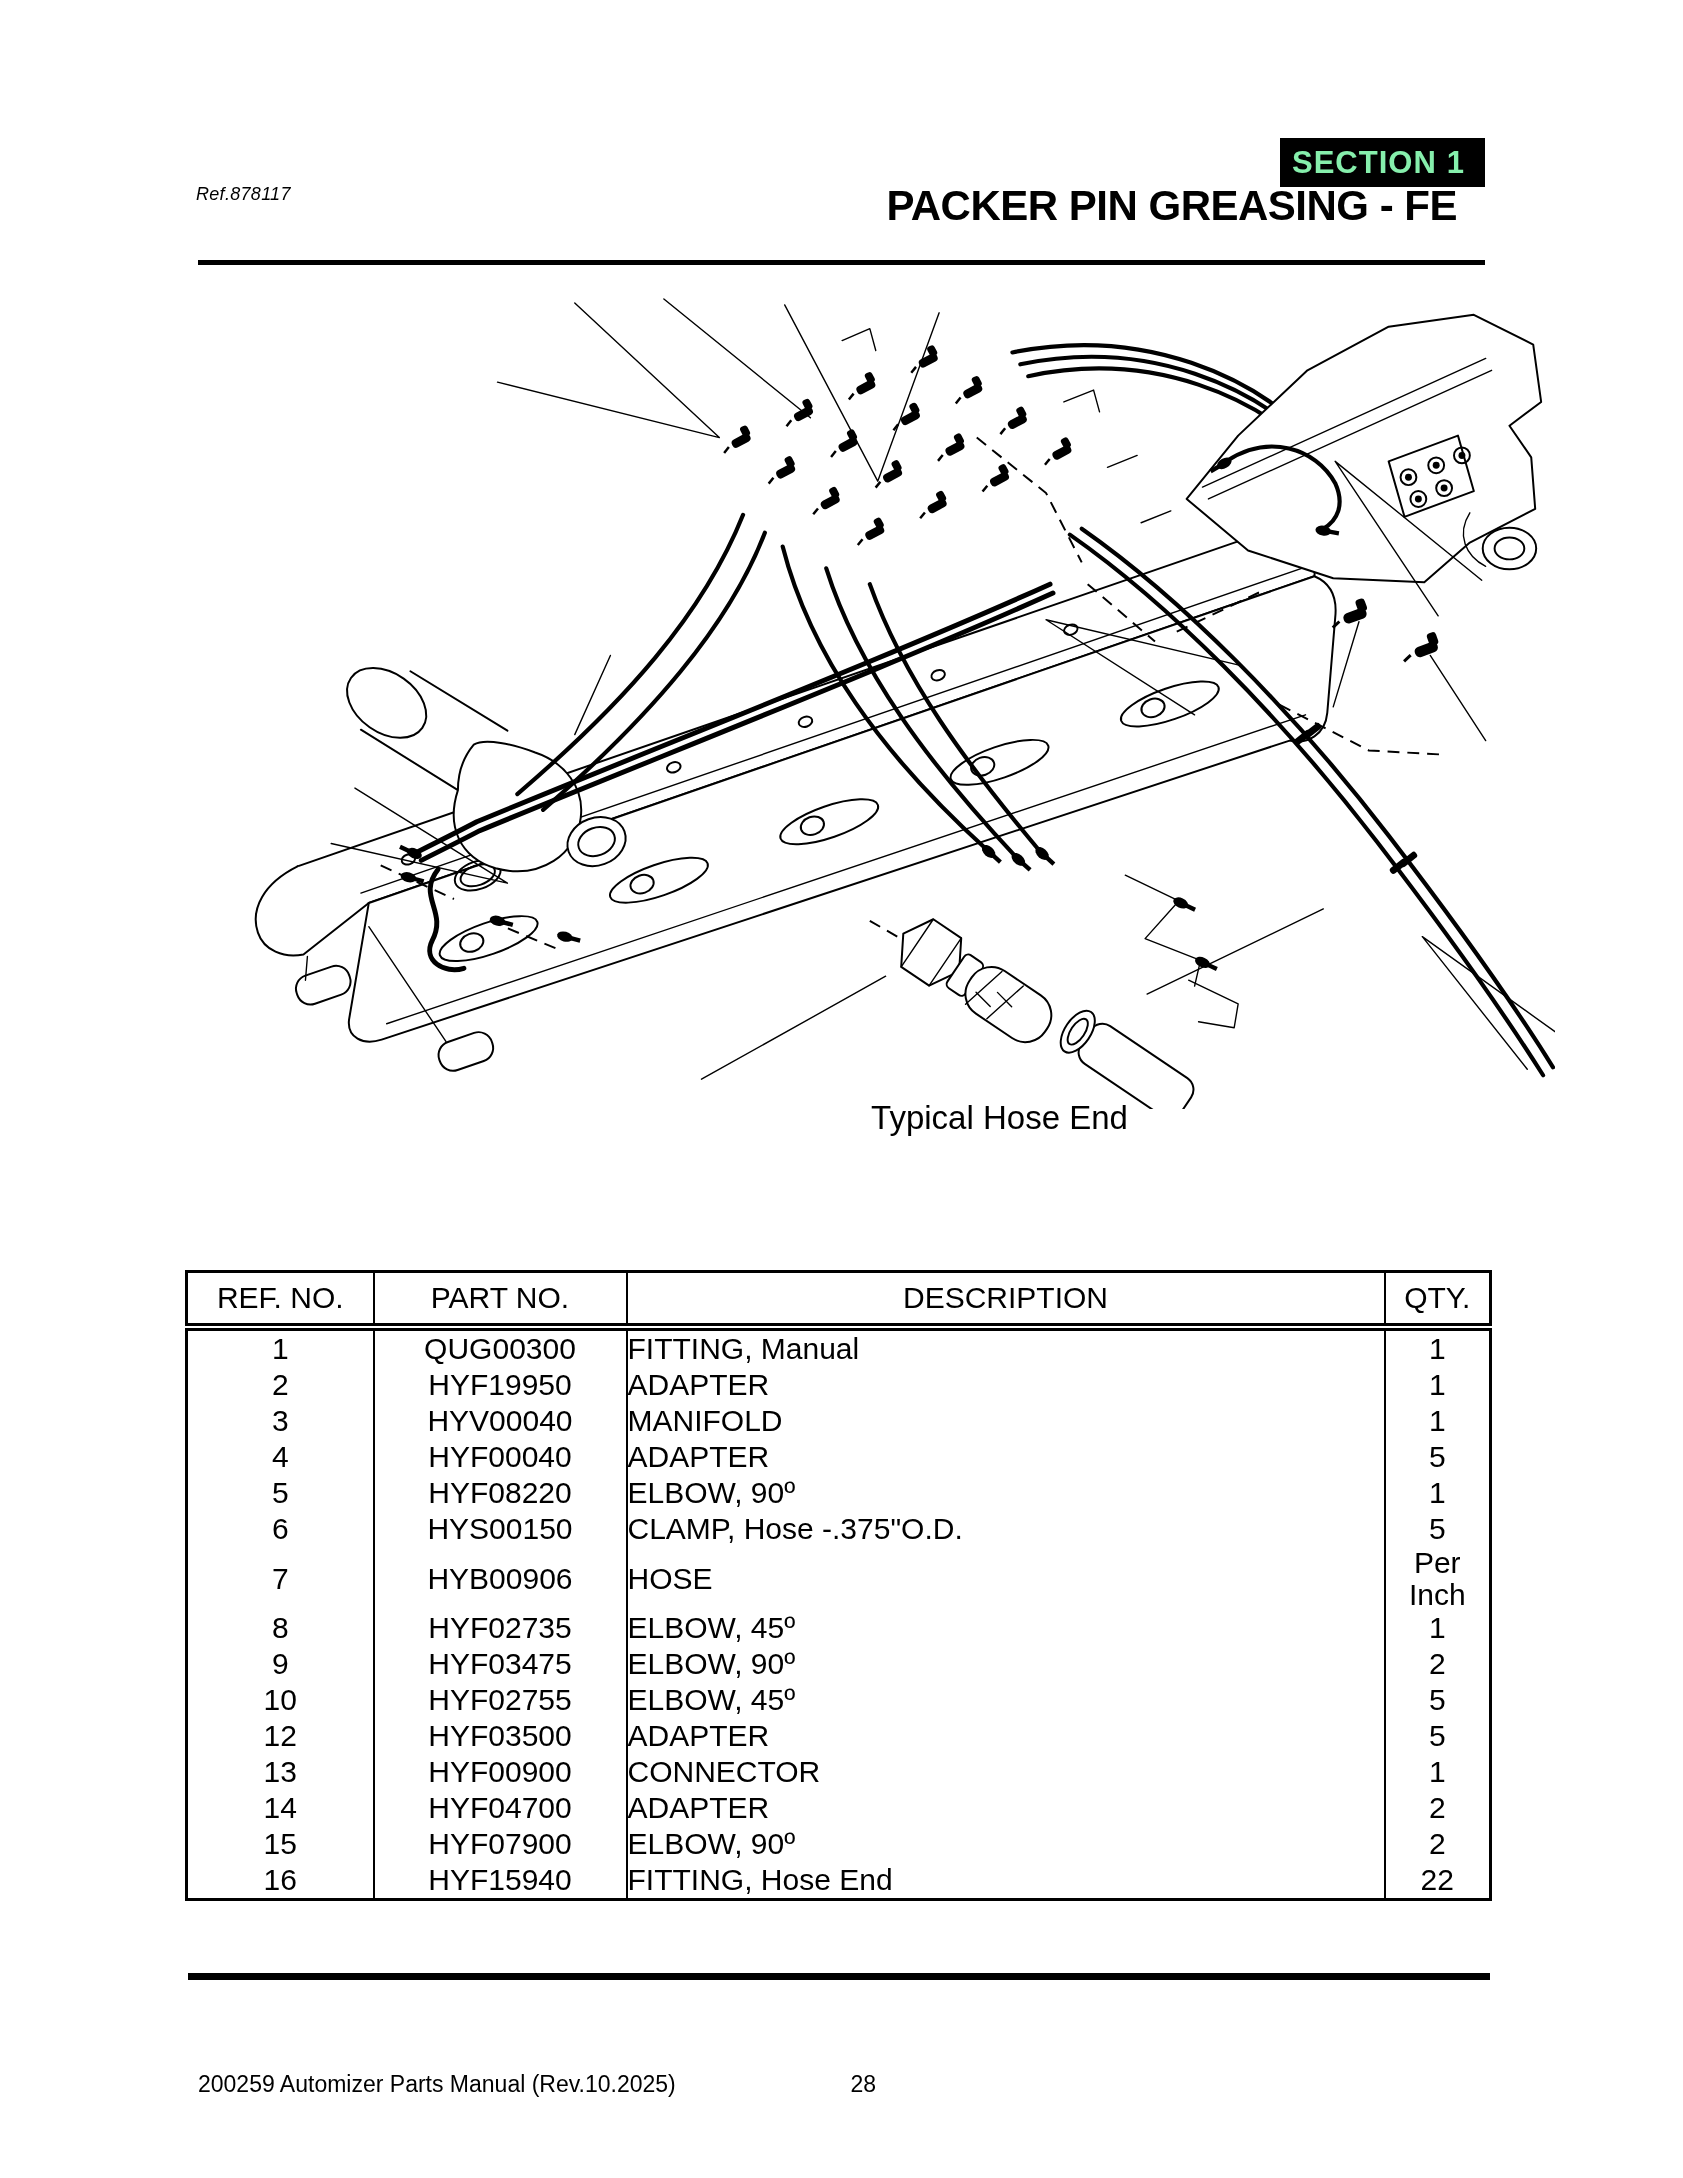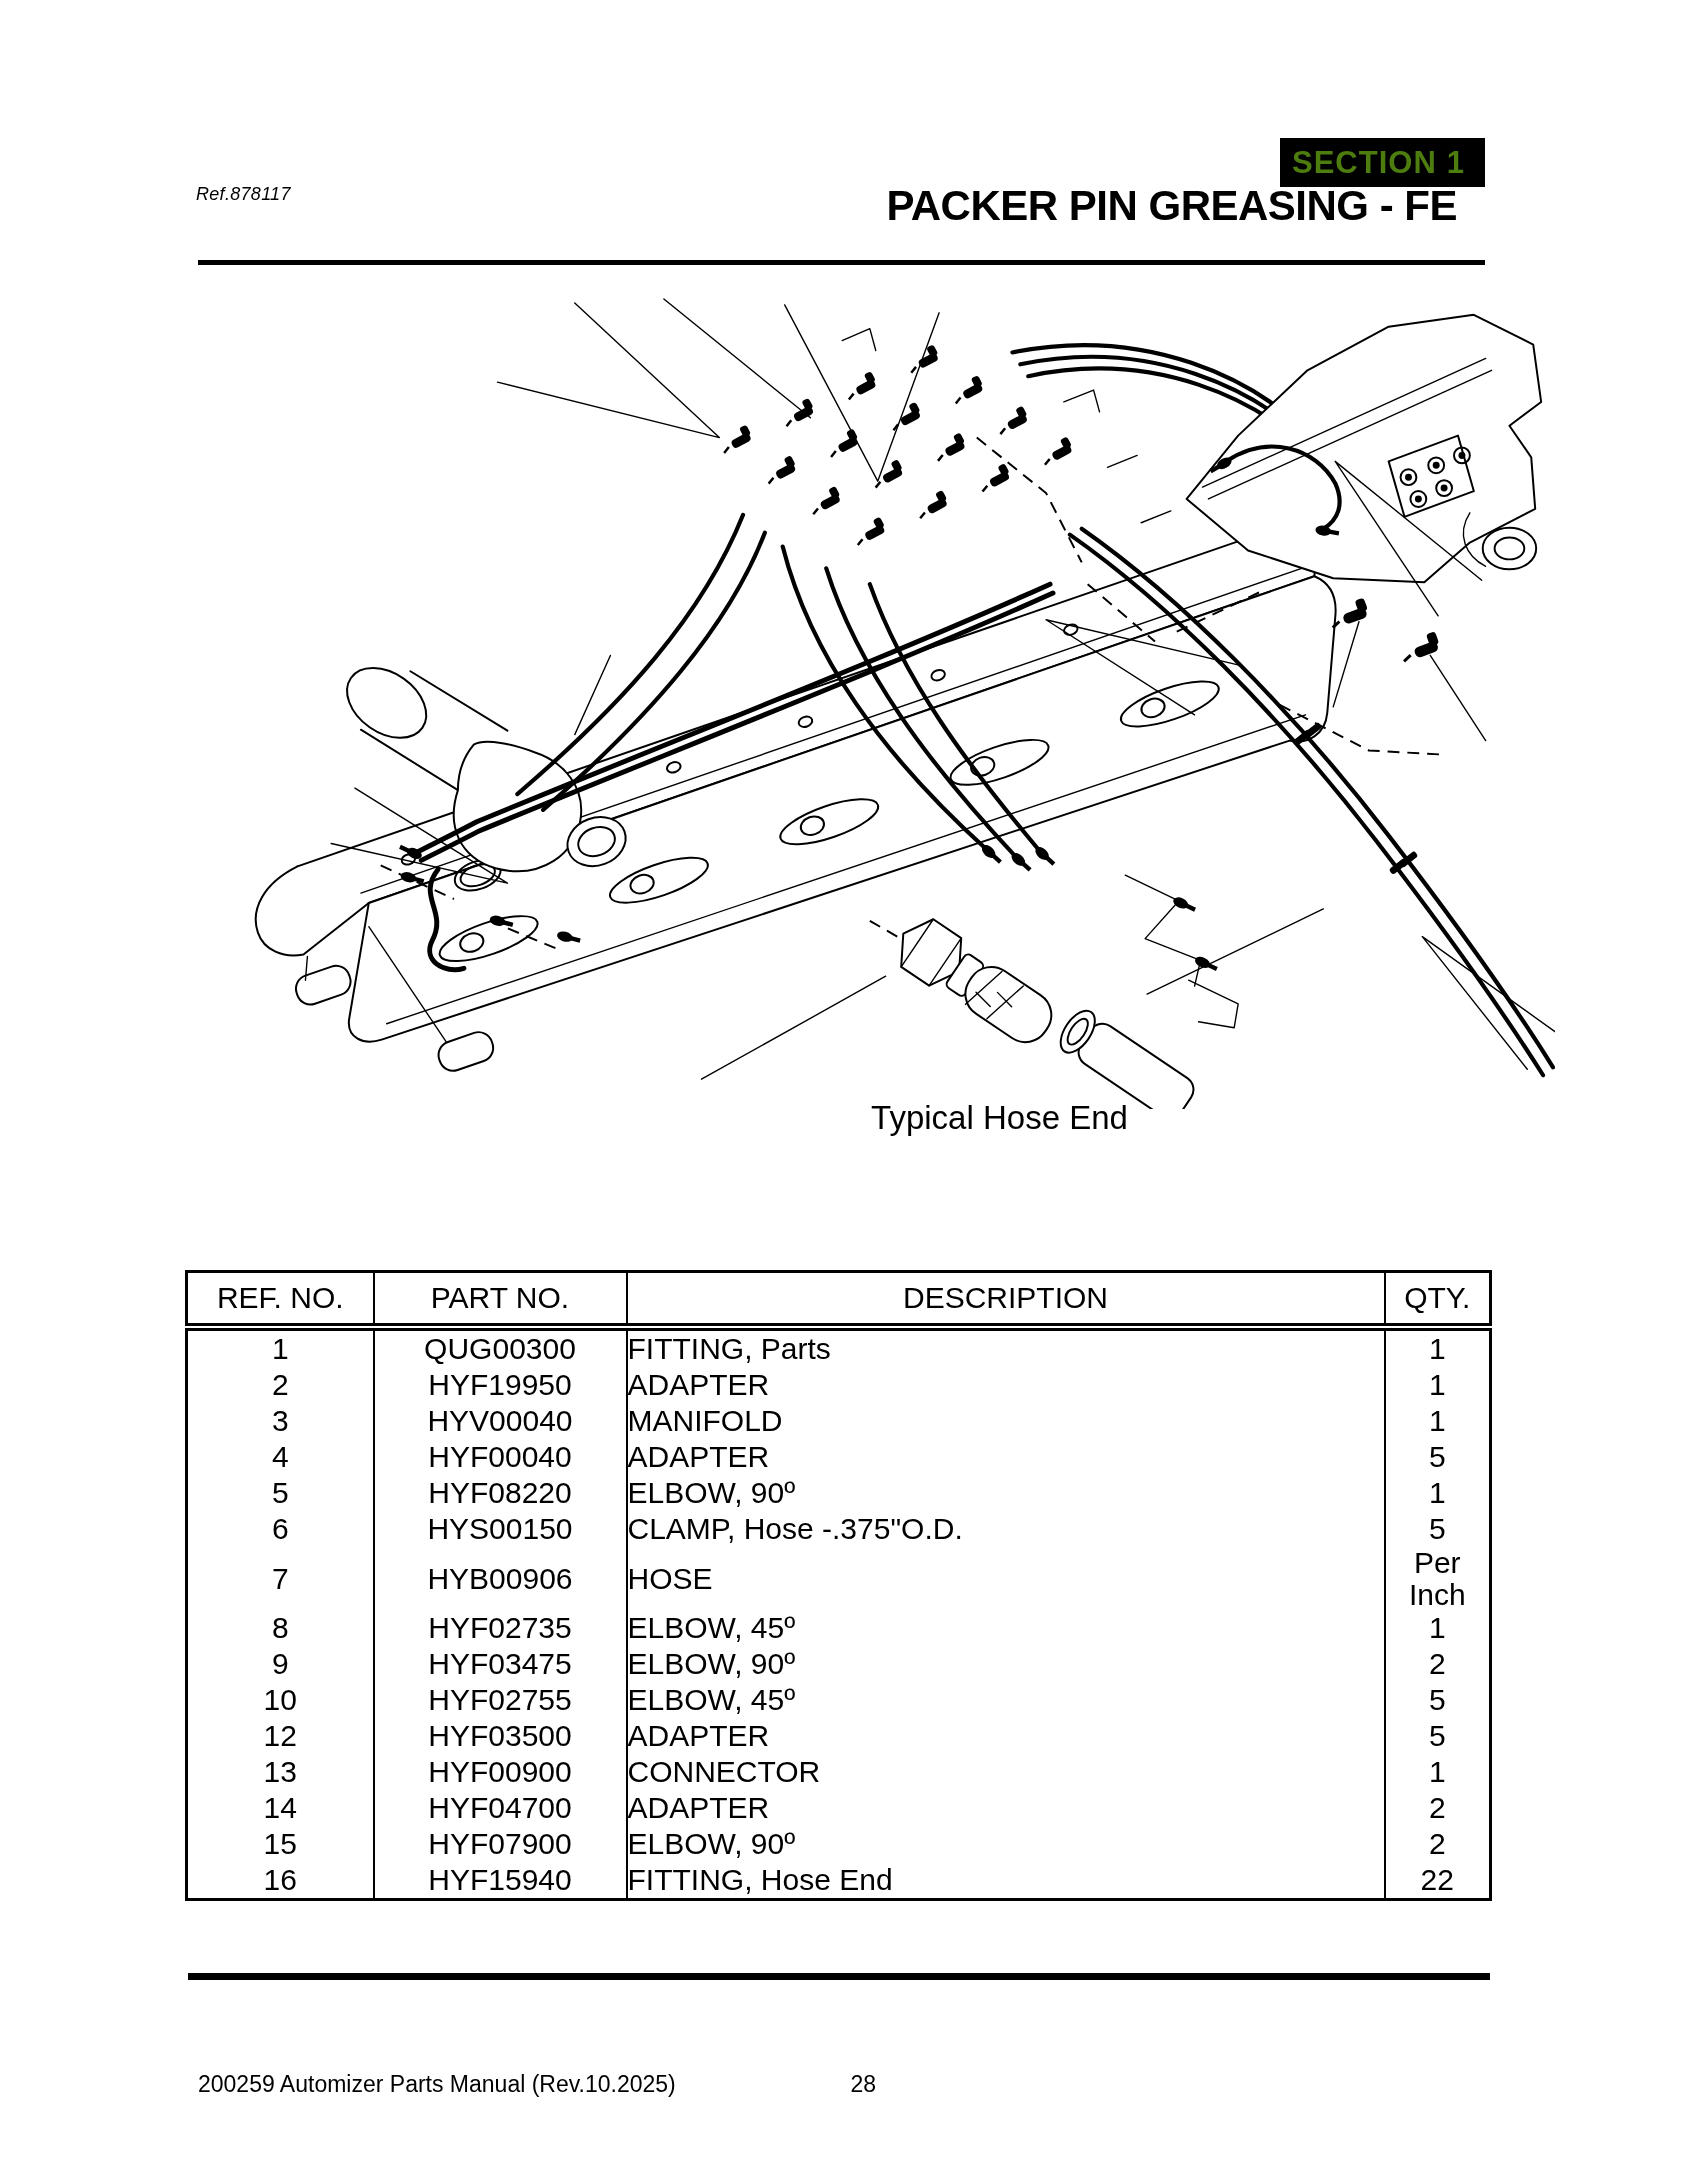--- a/index.html
+++ b/index.html
@@ -6,21 +6,21 @@
   .page{
     position:relative;width:1683px;height:2178px;background:#ffffff;
     font-family:"Liberation Sans",sans-serif;color:#000;overflow:hidden;
   }
   .ref-number{
     position:absolute;left:196px;top:184px;font-size:18px;font-style:italic;
     letter-spacing:0.3px;
   }
   .section-badge{
     position:absolute;left:1280px;top:138px;width:205px;height:49px;
-    background:#000;color:#4d7c0f;display:flex;align-items:center;
+    background:#000;color:#86efac;display:flex;align-items:center;
     justify-content:space-between;padding:0 20px 0 12px;box-sizing:border-box;
     font-weight:bold;font-size:31px;letter-spacing:1px;
   }
   .page-title{
     position:absolute;left:606px;top:182px;width:851px;text-align:right;
     font-weight:bold;font-size:42px;letter-spacing:-0.5px;white-space:nowrap;
   }
   .rule-top{position:absolute;left:198px;top:260px;width:1287px;height:5px;background:#000;}
   .diagram-wrap{position:absolute;left:149px;top:287px;width:1406px;height:822px;}
   .diagram-caption{
@@ -278,21 +278,21 @@
         <th>REF. NO.</th>
         <th>PART NO.</th>
         <th>DESCRIPTION</th>
         <th>QTY.</th>
       </tr>
     </thead>
     <tbody>
         <tr>
           <td class="col-ref">1</td>
           <td class="col-part">QUG00300</td>
-          <td class="col-desc">FITTING, Parts</td>
+          <td class="col-desc">FITTING, Manual</td>
           <td class="col-qty">1</td>
         </tr>
         <tr>
           <td class="col-ref">2</td>
           <td class="col-part">HYF19950</td>
           <td class="col-desc">ADAPTER</td>
           <td class="col-qty">1</td>
         </tr>
         <tr>
           <td class="col-ref">3</td>

